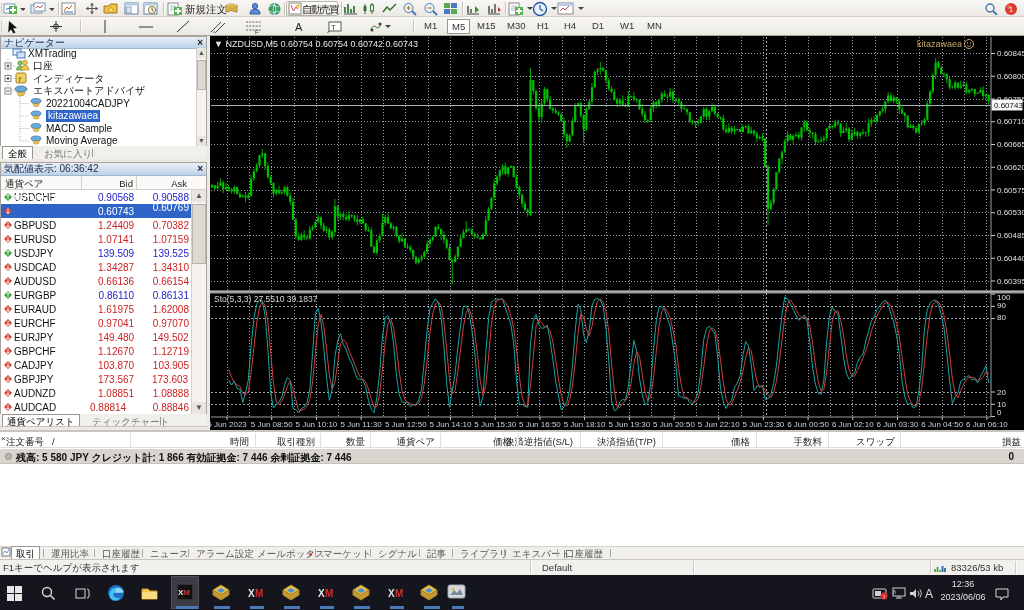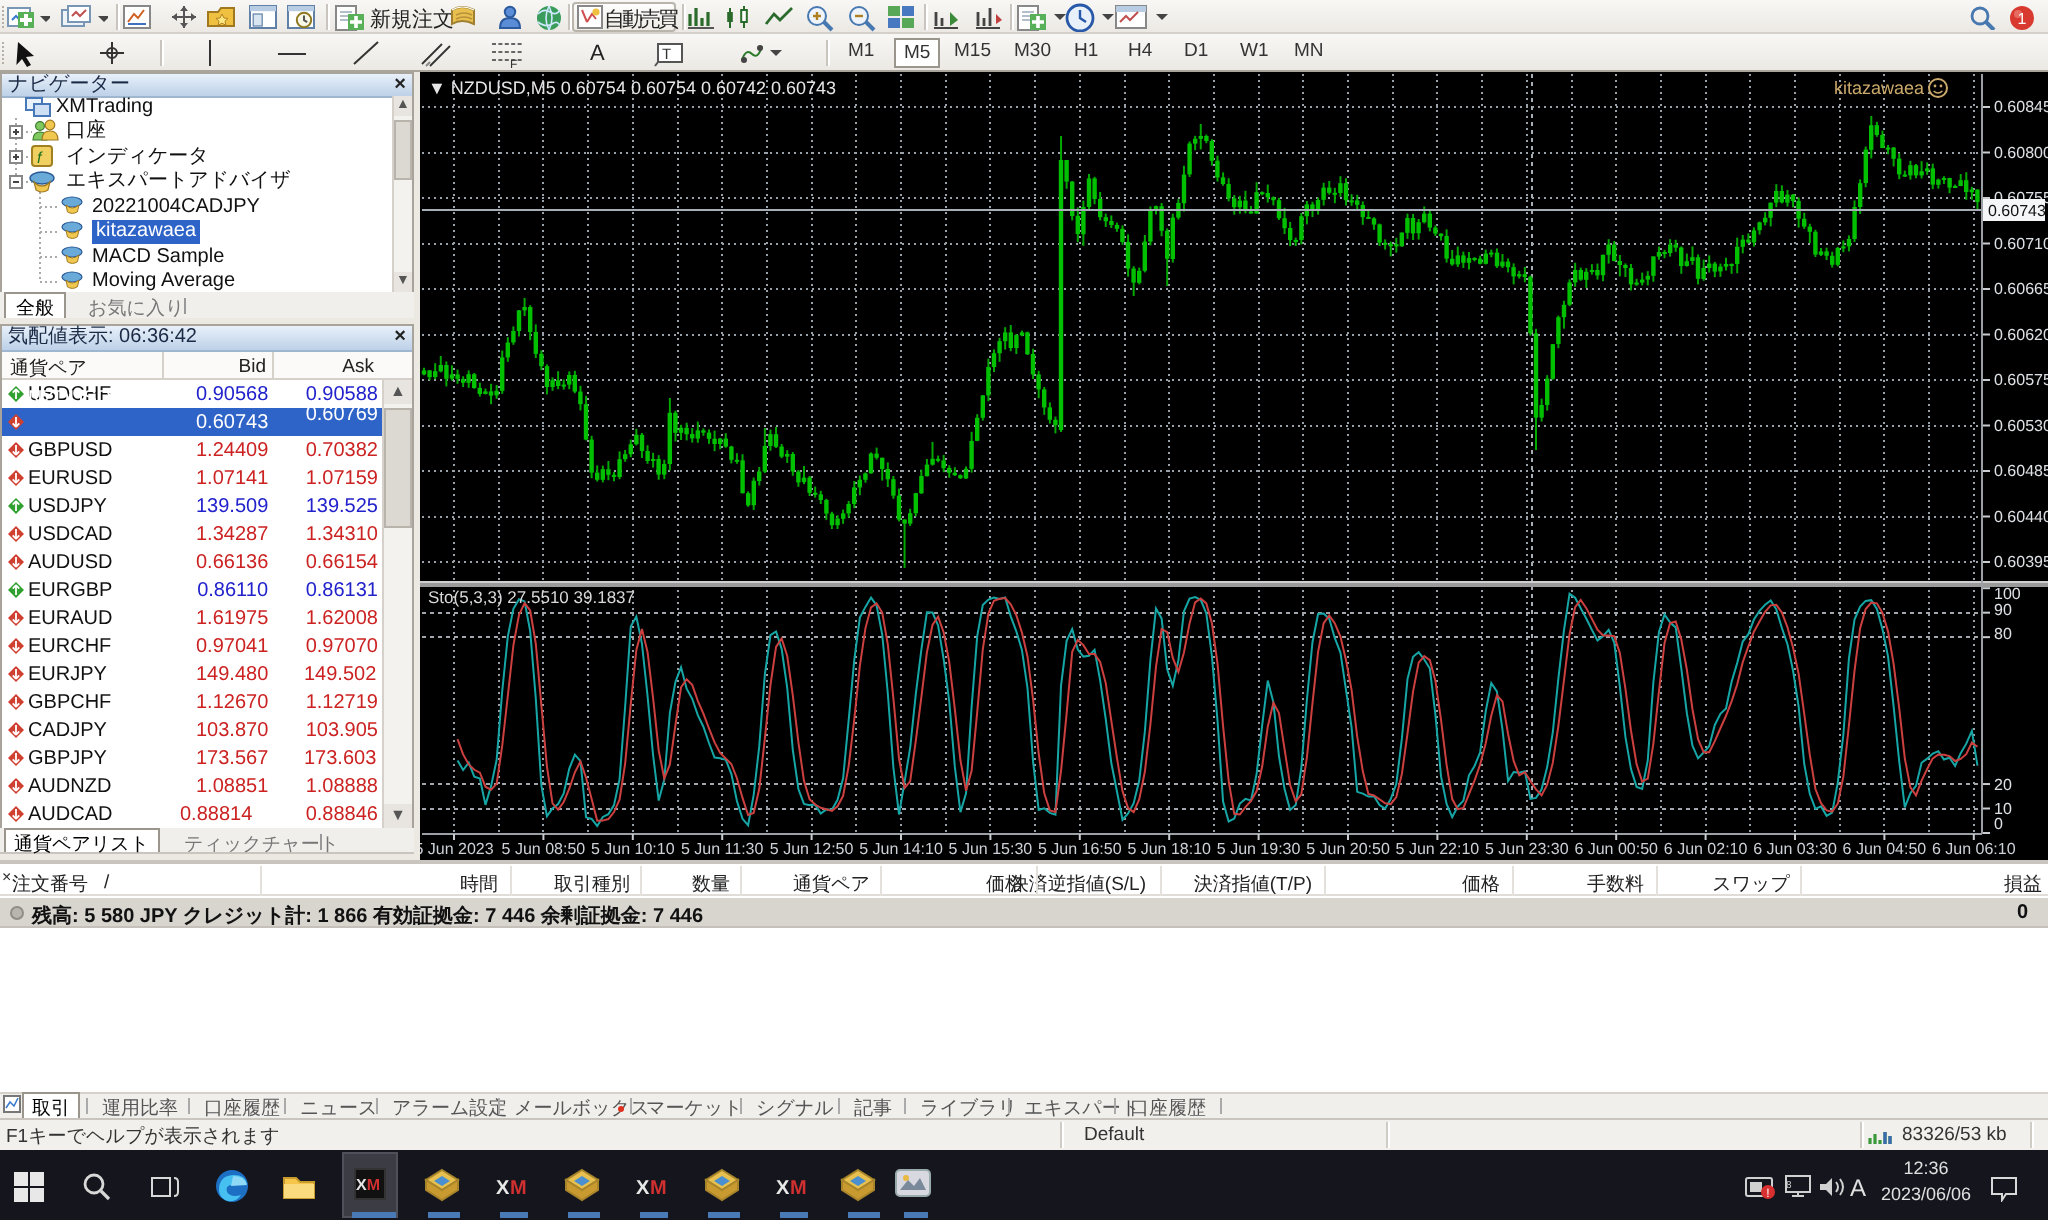--- a/index.html
+++ b/index.html
@@ -329,21 +329,21 @@
 <div class="abs" style="left:14px;top:318px;font-size:10px;color:#111">EURCHF</div>
 <div class="abs" style="left:98px;top:318px;width:36px;text-align:right;font-size:10px;color:#cc2222">0.97041</div>
 <div class="abs" style="left:152px;top:318px;width:37px;text-align:right;font-size:10px;color:#cc2222">0.97070</div>
 <div class="abs" style="left:1px;top:330px;width:190px;height:14px;"></div>
 <svg class="abs" style="left:4px;top:333px" width="8" height="8" viewBox="0 0 8 8">
     <path d="M4 0 L8 4 L4 8 L0 4 Z" fill="#d04030"></path>
     <path d="M4 1.5 v5 M4 6.5 l-1.6 -1.8 M4 6.5 l1.6 -1.8" stroke="#fff" stroke-width="0.9" fill="none"></path>
   </svg>
 <div class="abs" style="left:14px;top:332px;font-size:10px;color:#111">EURJPY</div>
 <div class="abs" style="left:98px;top:332px;width:36px;text-align:center;font-size:10px;color:#cc2222">149.480</div>
-<div class="abs" style="left:152px;top:332px;width:37px;text-align:left;font-size:10px;color:#cc2222">149.502</div>
+<div class="abs" style="left:152px;top:332px;width:37px;text-align:center;font-size:10px;color:#cc2222">149.502</div>
 <div class="abs" style="left:1px;top:344px;width:190px;height:14px;"></div>
 <svg class="abs" style="left:4px;top:347px" width="8" height="8" viewBox="0 0 8 8">
     <path d="M4 0 L8 4 L4 8 L0 4 Z" fill="#d04030"></path>
     <path d="M4 1.5 v5 M4 6.5 l-1.6 -1.8 M4 6.5 l1.6 -1.8" stroke="#fff" stroke-width="0.9" fill="none"></path>
   </svg>
 <div class="abs" style="left:14px;top:346px;font-size:10px;color:#111">GBPCHF</div>
 <div class="abs" style="left:98px;top:346px;width:36px;text-align:right;font-size:10px;color:#cc2222">1.12670</div>
 <div class="abs" style="left:152px;top:346px;width:37px;text-align:right;font-size:10px;color:#cc2222">1.12719</div>
 <div class="abs" style="left:1px;top:358px;width:190px;height:14px;"></div>
 <svg class="abs" style="left:4px;top:361px" width="8" height="8" viewBox="0 0 8 8">

